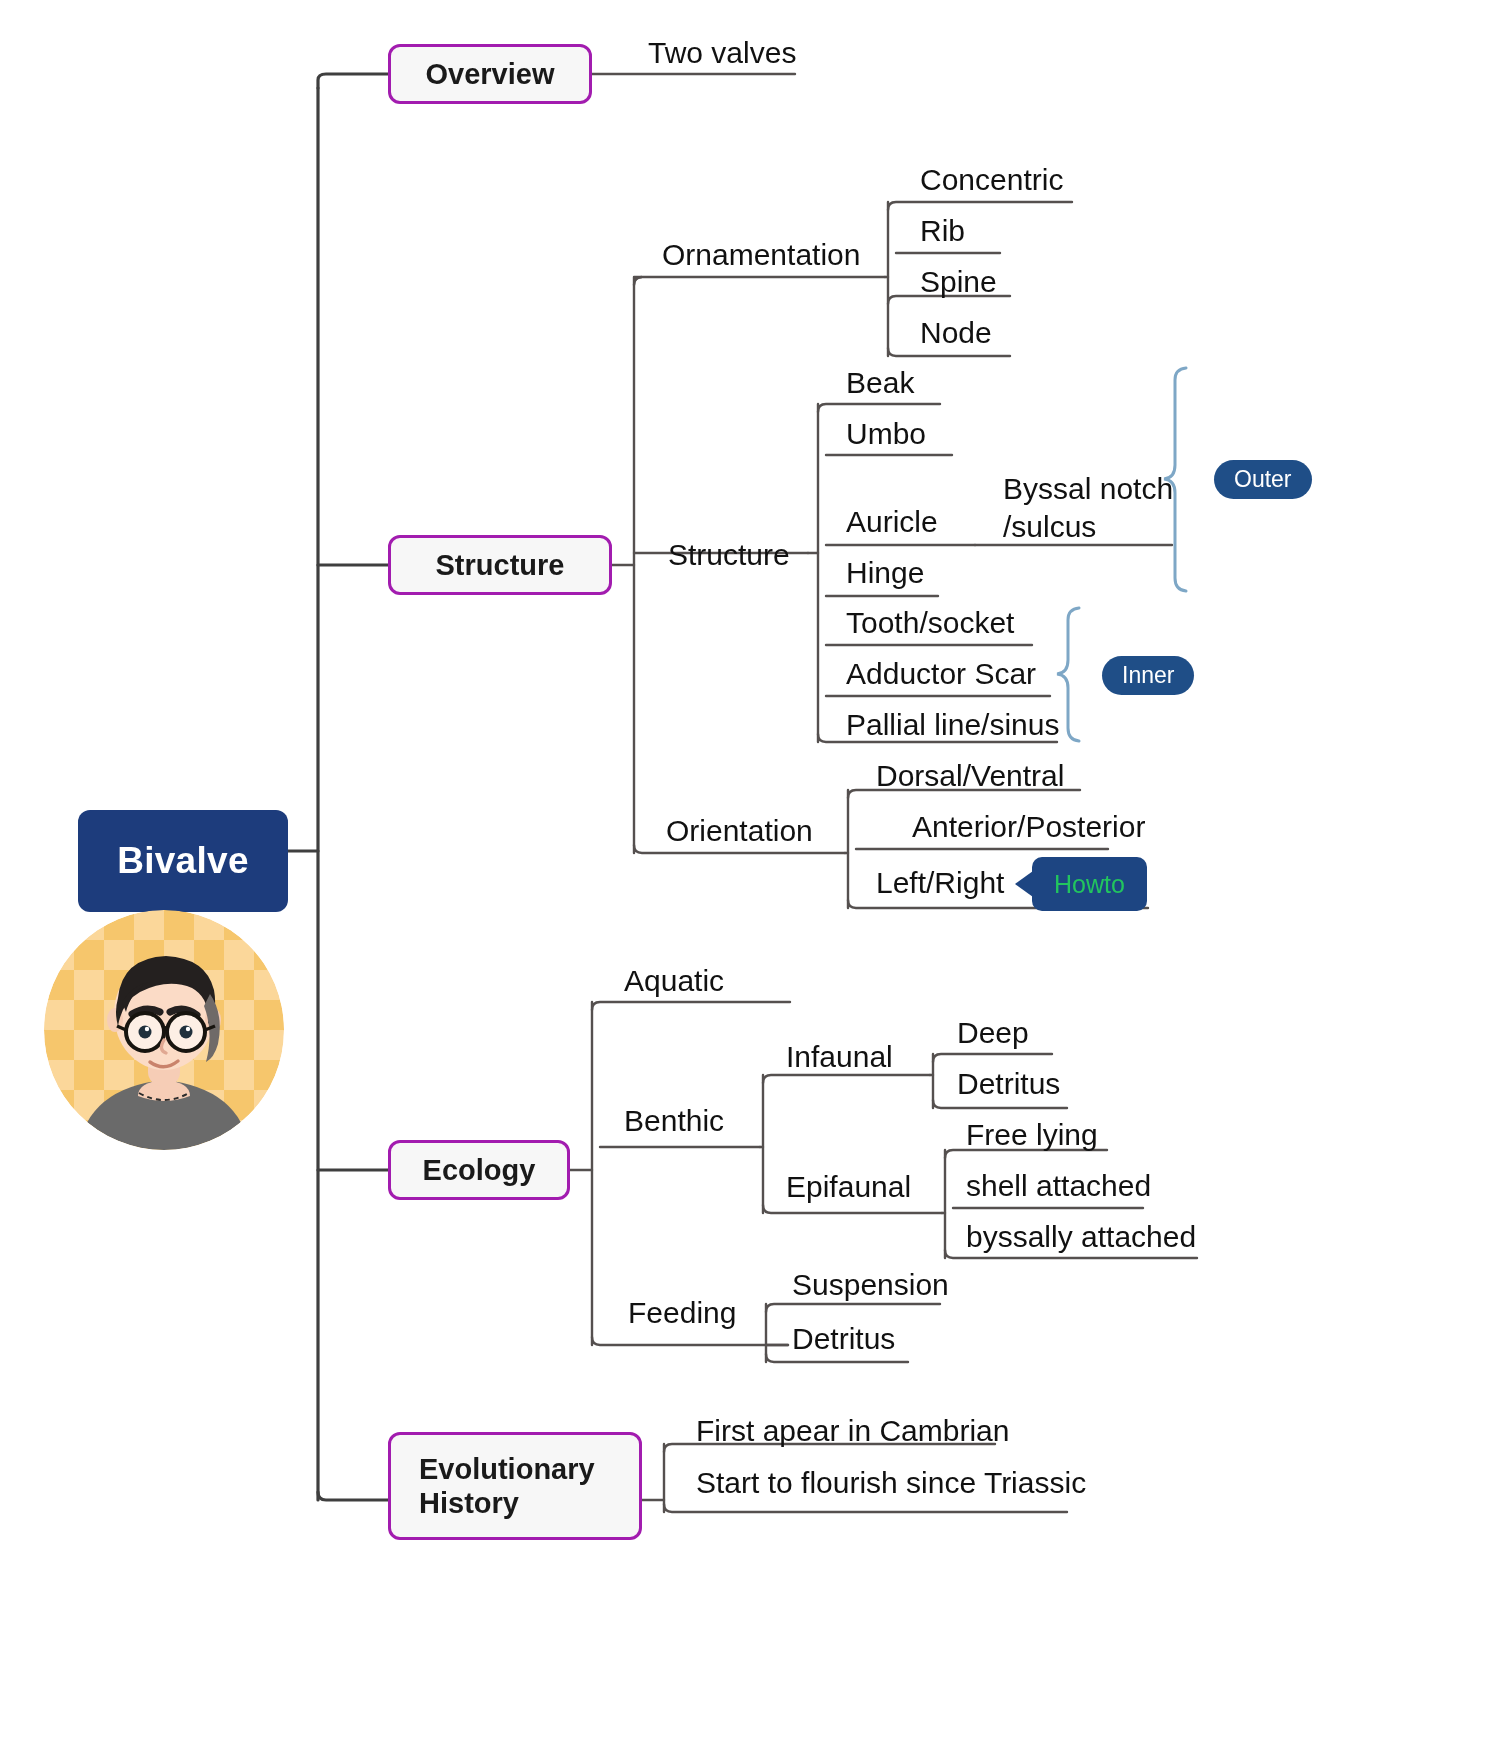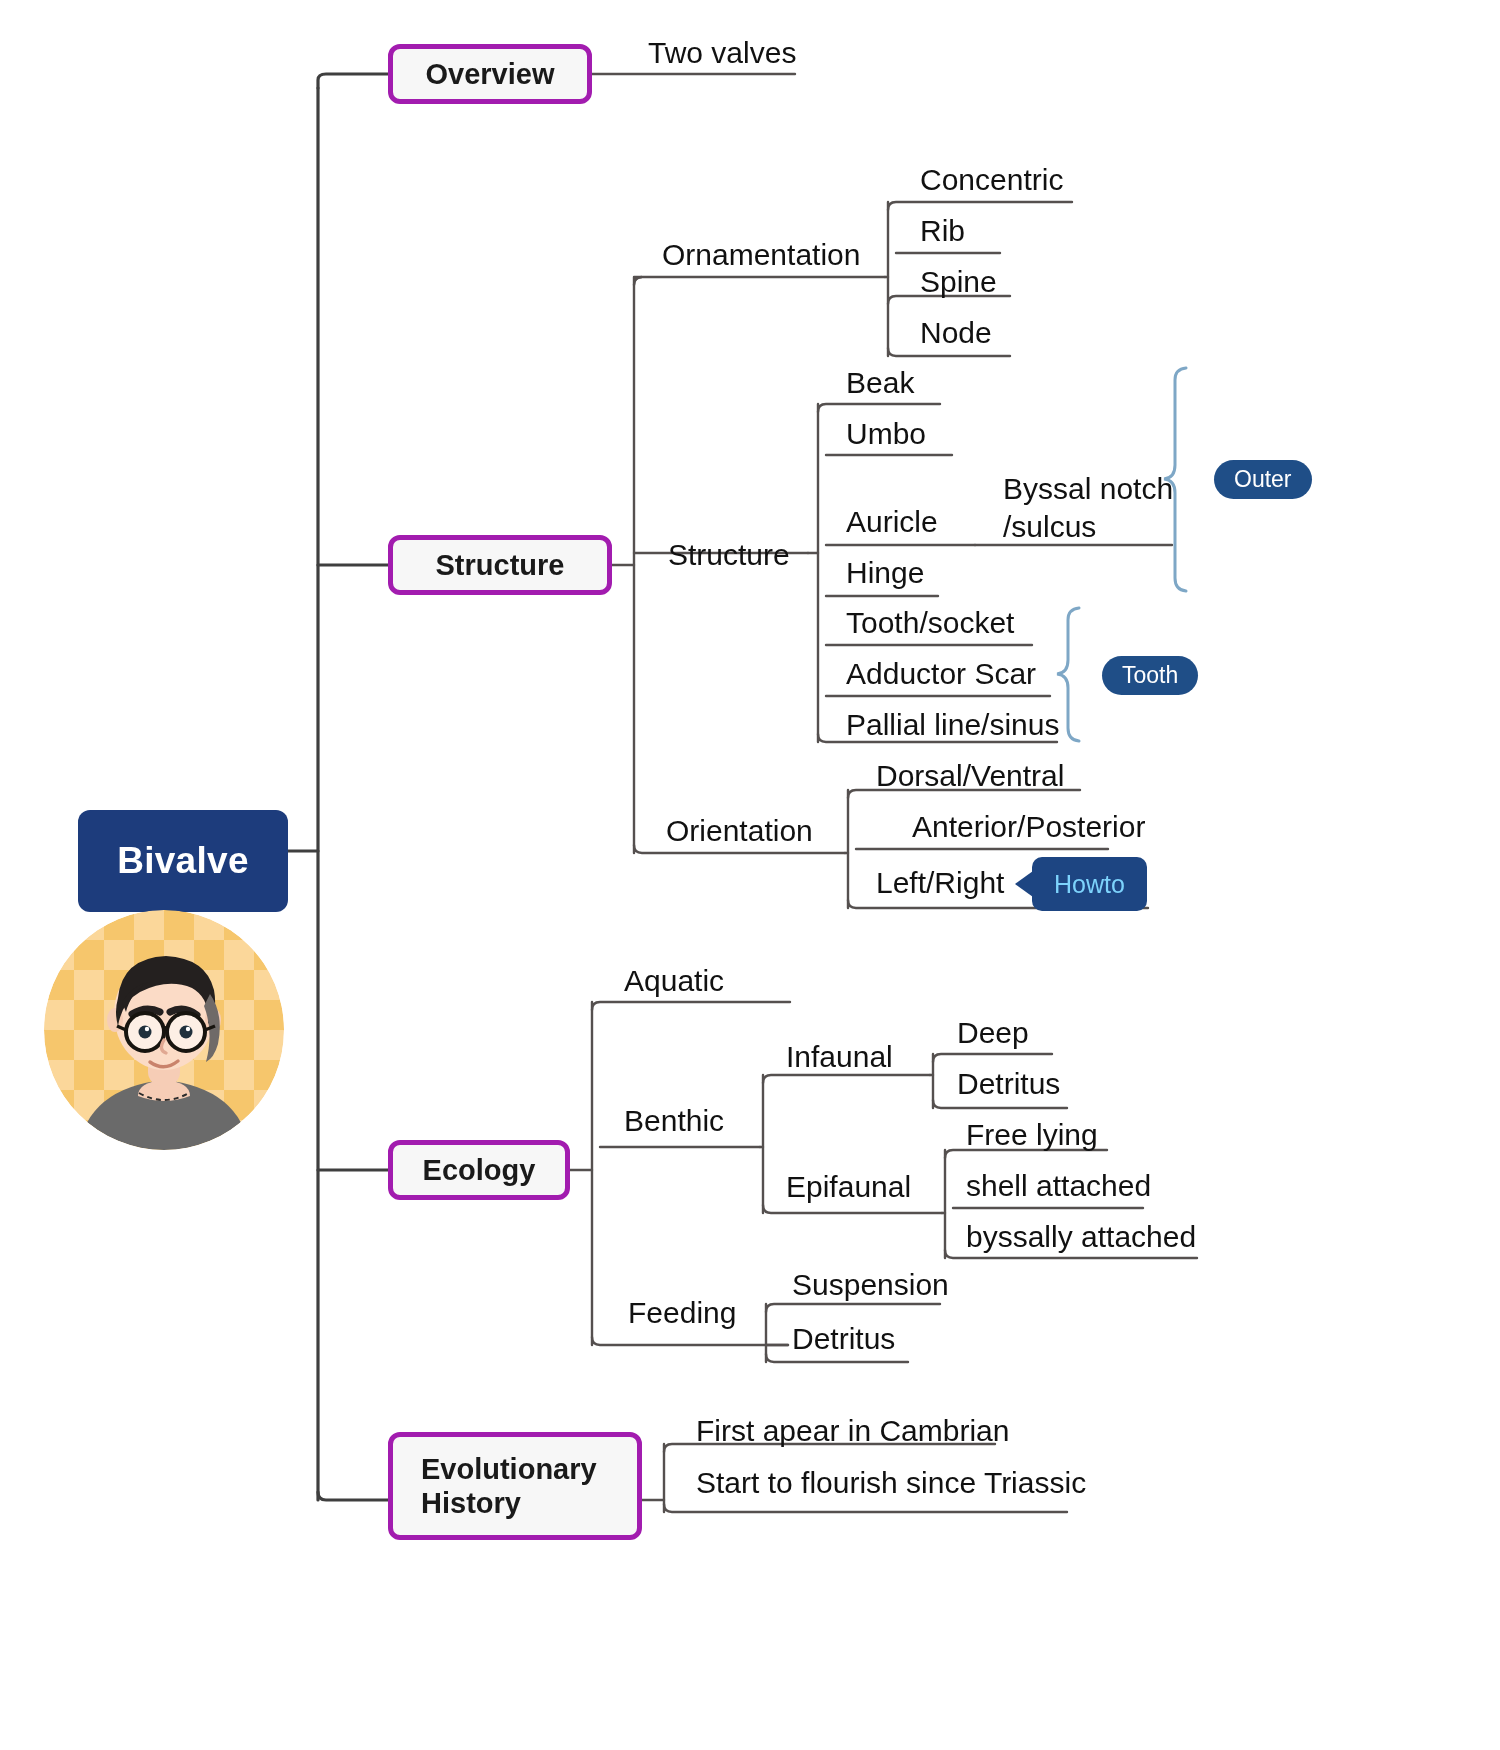--- a/index.html
+++ b/index.html
@@ -8,36 +8,36 @@
   #stage{position:absolute;left:0;top:0;width:1500px;height:1750px;}
   svg.wires{position:absolute;left:0;top:0;width:1500px;height:1750px;overflow:visible;}
 
   
   .root{position:absolute;left:78px;top:810px;width:210px;height:102px;
         background:#1d3c7c;border-radius:12px;display:flex;align-items:center;
         justify-content:center;color:#fff;font-size:37px;font-weight:bold;
         letter-spacing:.3px;}
 
   
-  .l1{position:absolute;background:#f7f7f7;border:5px solid #a21caf;border-radius:12px;
+  .l1{position:absolute;background:#f7f7f7;border:3px solid #a21caf;border-radius:12px;
       display:flex;align-items:center;justify-content:center;text-align:center;
       font-size:29px;font-weight:bold;color:#1a1a1a;box-sizing:border-box;
       padding:0 14px;line-height:1.18;}
 
   
   .leaf{position:absolute;font-size:30px;color:#111;white-space:nowrap;
         line-height:1.12;}
 
   
   .pill{position:absolute;background:#1f4e87;color:#fff;border-radius:20px;
         display:flex;align-items:center;justify-content:center;
         font-size:23px;height:39px;padding:0 20px;box-sizing:border-box;}
 
   
-  .callout{position:absolute;background:#1d4582;color:#7dd3fc;border-radius:10px;
+  .callout{position:absolute;background:#1d4582;color:#22c55e;border-radius:10px;
            display:flex;align-items:center;justify-content:center;font-size:25px;
            height:54px;padding:0 22px;box-sizing:border-box;}
   .callout .tail{position:absolute;left:-17px;top:50%;transform:translateY(-50%);
         width:0;height:0;border-top:13px solid transparent;
         border-bottom:13px solid transparent;border-right:18px solid #1d4582;}
 
   
   .avatar{position:absolute;left:44px;top:910px;width:240px;height:240px;
           border-radius:50%;overflow:hidden;}
   .avatar svg{display:block;}
@@ -230,21 +230,21 @@
   </div>
   <div class="leaf" style="left:846px;top:556px;">Hinge</div>
   <div class="leaf" style="left:846px;top:606px;">Tooth/socket</div>
   <div class="leaf" style="left:846px;top:657px;">Adductor Scar</div>
   <div class="leaf" style="left:846px;top:708px;">Pallial line/sinus</div>
 
   <div class="pill" style="left:1214px;top:460px;">
     <span>Outer</span>
   </div>
   <div class="pill" style="left:1102px;top:656px;">
-    <span>Tooth</span>
+    <span>Inner</span>
   </div>
 
   <div class="leaf" style="left:666px;top:814px;">Orientation</div>
   <div class="leaf" style="left:876px;top:759px;">Dorsal/Ventral</div>
   <div class="leaf" style="left:876px;top:810px;margin-left:36px;">Anterior/Posterior</div>
   <div class="leaf" style="left:876px;top:866px;">Left/Right</div>
 
   <div class="callout" style="left:1032px;top:857px;">
     <span class="tail"></span>
     <span>Howto</span>

